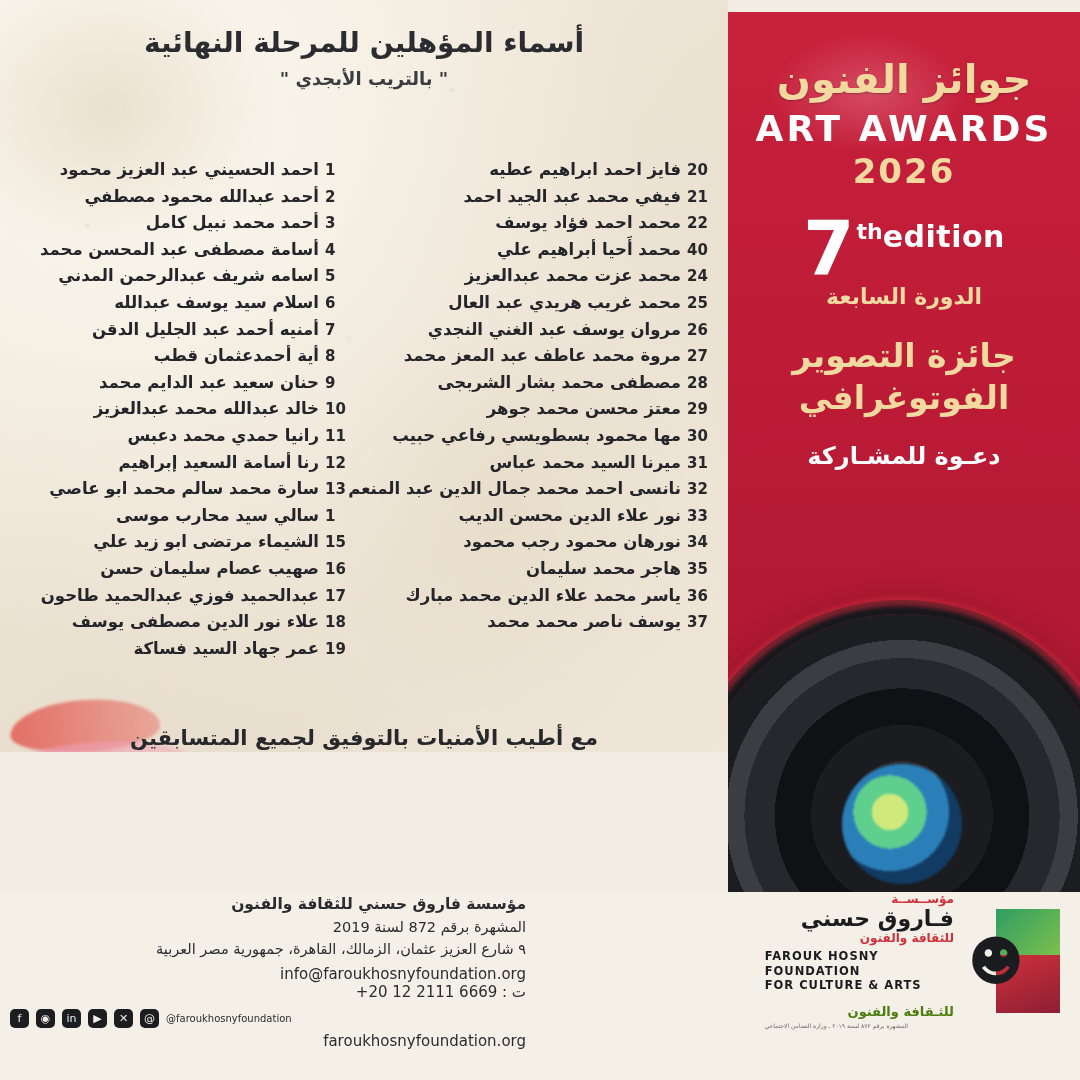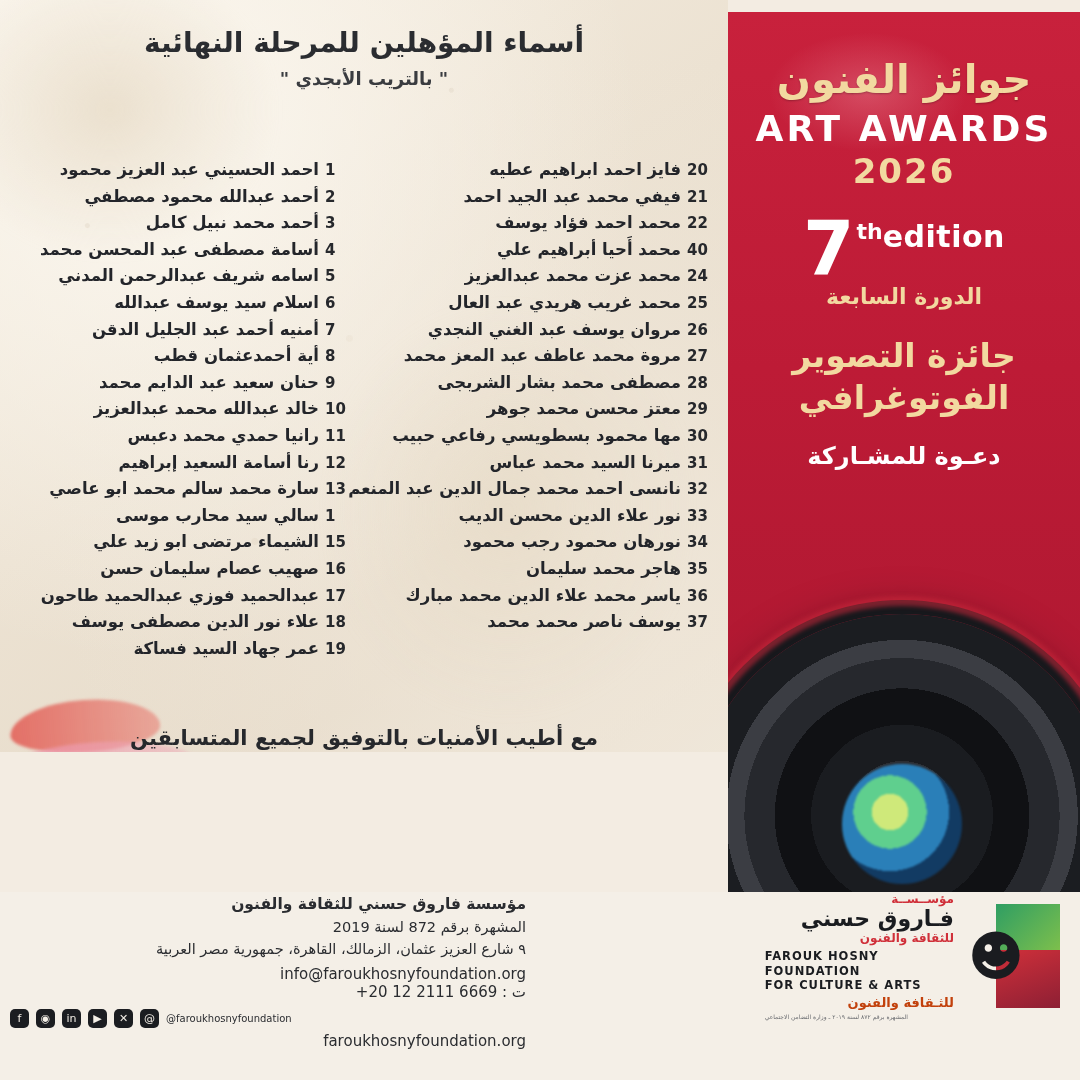--- a/index.html
+++ b/index.html
@@ -287,21 +287,21 @@
   }
   .lm-face {
     position: absolute; left: 0; top: 10px; width: 56px; height: 86px;
     color: #1a1c20; font-size: 54px; line-height: 86px; text-align: center;
   }
   .logo-text { text-align: right; }
   .lt-ar1 { font-size: 12px; color: #d0303a; font-weight: bold; letter-spacing: 3px; }
   .lt-ar2 { font-size: 22px; color: #1a1c20; font-weight: bold; line-height: 1.15; margin-left: 36px; }
   .lt-ar3 { font-size: 12px; color: #d0303a; font-weight: bold; }
   .lt-en { font-size: 11.5px; color: #1a1c20; font-weight: bold; direction: ltr; text-align: left; line-height: 1.25; margin-top: 4px; letter-spacing: 1px; }
-  .lt-ar4 { font-size: 13px; color: #c2410c; font-weight: bold; margin-top: 3px; }
+  .lt-ar4 { font-size: 13px; color: #4d7c0f; font-weight: bold; margin-top: 12px; }
   .lt-tiny { font-size: 6px; color: #6a6c70; direction: ltr; text-align: left; margin-top: 3px; }
 </style>
 </head>
 <body>
 
 <div class="poster">
 
   <div class="main-panel">
     <div class="paper-grain"></div>
     <div class="smudge-a"></div>

